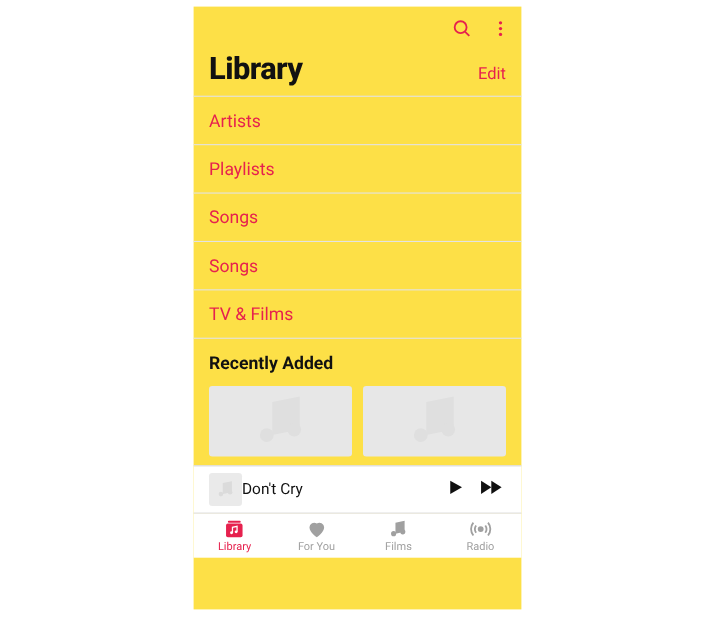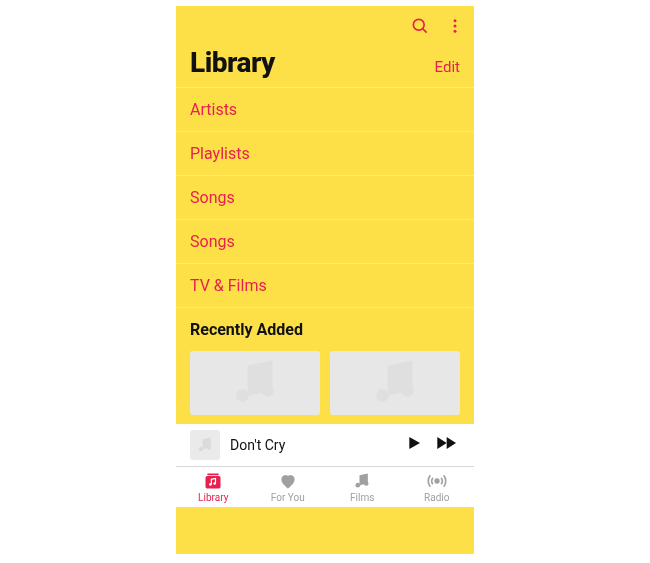--- a/index.html
+++ b/index.html
@@ -81,21 +81,20 @@
     overflow: hidden;
   }
   .thumb svg { opacity: 0.35; }
   .nowplaying {
     margin-top: 8px;
     border-top: 1px solid #d7d7d7;
     border-bottom: 1px solid #d7d7d7;
     display: flex;
     align-items: center;
     padding: 6px 14px;
-    gap: 10px;
     background: #fff;
   }
   .np-art {
     width: 30px;
     height: 30px;
     background: #eaeaea;
     border-radius: 3px;
     display: flex;
     align-items: center;
     justify-content: center;

